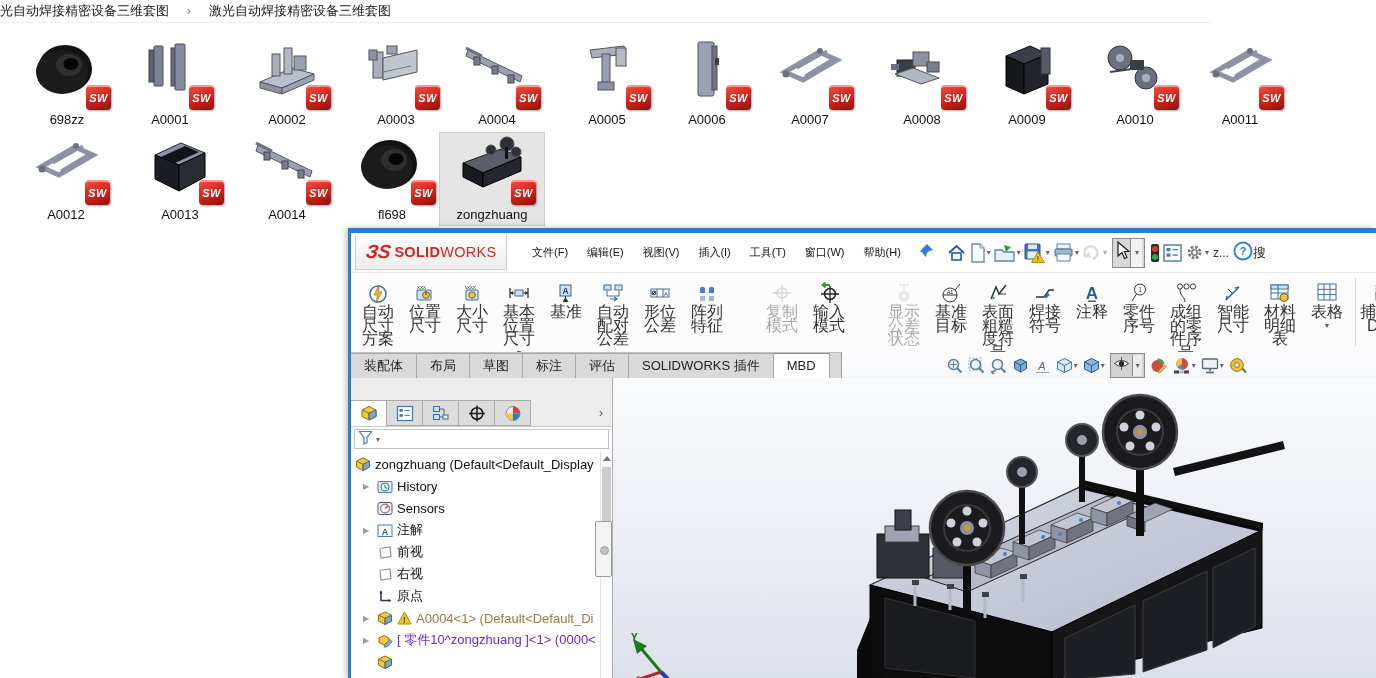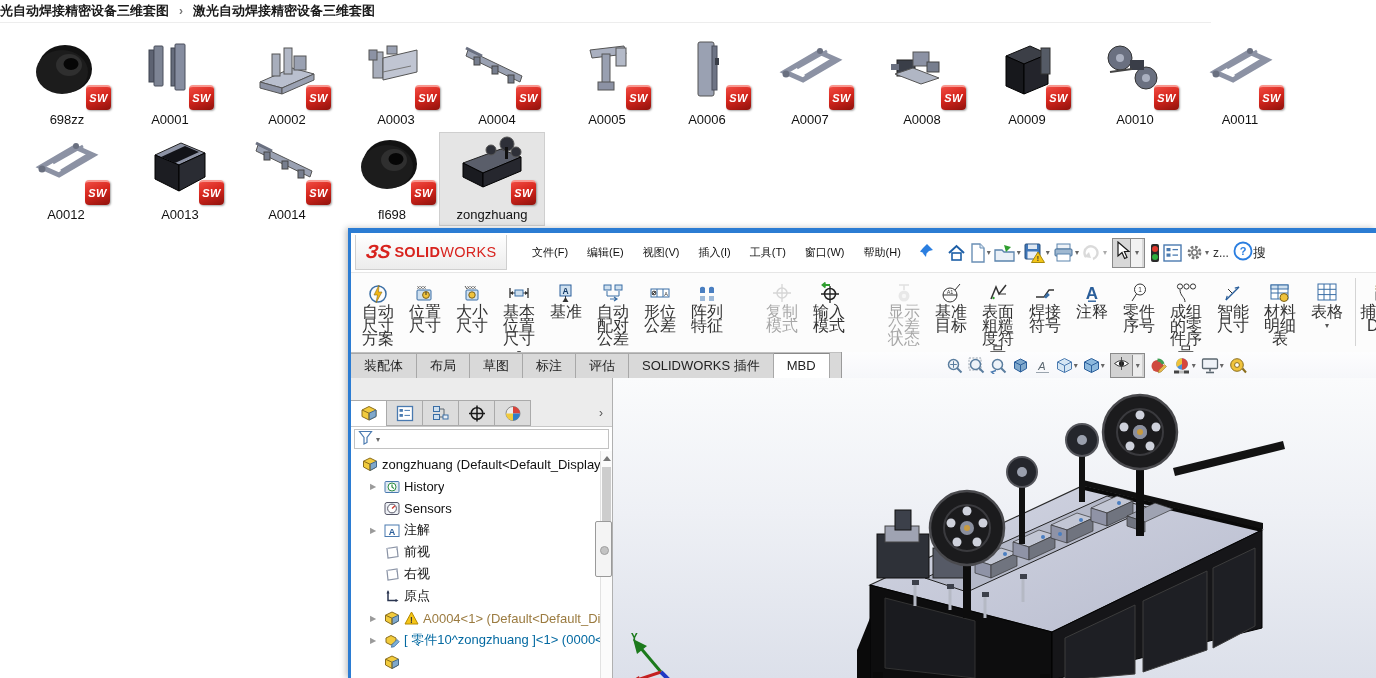--- a/index.html
+++ b/index.html
@@ -1,21 +1,21 @@
 <!DOCTYPE html>
 <html style="--window-accent: #2b7cd3; --brand-red: #d8231e; --badge-red: #c41d17; --warning-yellow: #f5c518; --tree-warn-text: #9b7b40; --tree-virtual-text: #2a52a0;"><head>
 <meta charset="utf-8">
 <style>
 :root{--accent:#2b7cd3;--brand-red:#d8231e;--badge-red:#c41d17;}
 *{box-sizing:border-box;margin:0;padding:0;}
 html,body{width:1376px;height:678px;overflow:hidden;background:#fff;
   font-family:"Liberation Sans","DejaVu Sans",sans-serif;}
 
 .breadcrumb{position:absolute;left:0;top:0;width:1211px;height:23px;display:flex;
-  align-items:center;gap:10px;font-size:13px;color:#1a1a1a;border-bottom:1px solid #ededed;font-weight:bold;}
+  align-items:center;gap:18px;font-size:13px;color:#1a1a1a;border-bottom:1px solid #ededed;}
 .breadcrumb .sep{color:#777;font-size:12px;}
 .file-item{position:absolute;width:104px;height:92px;text-align:center;cursor:default;}
 .file-item.selected{background:#e5e5e5;outline:1px solid #cfcfcf;}
 .thumb{position:relative;width:100%;height:68px;}
 .thumb svg{display:block;margin:0 auto;}
 .sw-badge{position:absolute;right:8px;bottom:-4px;width:25px;height:25px;border-radius:4px;
   background:linear-gradient(160deg,#f04b42 0%,#d6261d 45%,#8f120c 100%);
   border-top:2px solid #f8978f;color:#fff;font-weight:bold;font-style:italic;
   font-size:11px;line-height:22px;text-align:center;letter-spacing:.5px;
   box-shadow:1px 1px 2px rgba(0,0,0,.35);}
@@ -71,21 +71,21 @@
 .left-panel{width:262px;border-right:1px solid #b0b0b0;display:flex;flex-direction:column;background:#fff;}
 .panel-spacer{height:22px;background:#ececec;}
 .panel-tabs{height:27px;display:flex;align-items:stretch;background:#ececec;border-bottom:1px solid #c8c8c8;}
 .ptab{width:37px;display:flex;align-items:center;justify-content:center;background:#dcdcdc;
   border:1px solid #aaa;margin-left:-1px;}
 .ptab.active{background:#fff;border-bottom-color:#fff;}
 .ptab-chevron{margin-left:auto;padding-right:9px;display:flex;align-items:center;color:#555;font-size:12px;}
 .filter-row{height:24px;display:flex;align-items:center;padding:2px 3px;}
 .filter-box{flex:1;height:20px;border:1px solid #c2c2c2;display:flex;align-items:center;
   padding-left:3px;gap:2px;}
-.tree{flex:1;position:relative;overflow:hidden;padding:2px 12px 0 7px;}
+.tree{flex:1;position:relative;overflow:hidden;padding:2px 12px 0 0;}
 .tree-row{height:22px;display:flex;align-items:center;gap:4px;padding-left:12px;
   font-size:13px;color:#111;white-space:nowrap;overflow:hidden;}
 .tree-row.root{padding-left:4px;}
 .arrow{width:10px;font-size:8px;color:#9a9a9a;flex-shrink:0;}
 .ticon{flex-shrink:0;display:flex;}
 .tlabel{overflow:hidden;white-space:nowrap;}
 .vscroll{position:absolute;right:0;top:0;width:12px;height:100%;background:#fbfbfb;border-left:1px solid #e2e2e2;}
 .up-tri{width:0;height:0;border-left:4px solid transparent;border-right:4px solid transparent;
   border-bottom:5px solid #777;margin:5px auto 0;}
 .vthumb{position:absolute;top:16px;left:1px;width:9px;height:60px;background:#cdcdcd;}
@@ -911,21 +911,21 @@
             <span class="tlabel" style="color: rgb(155, 123, 64);">A0004&lt;1&gt; (Default&lt;Default_Di</span>
           </div>
           <div class="tree-row">
             <span class="arrow">▶</span>
             <span class="ticon">
               <svg width="16" height="15" viewBox="0 0 16 15">
                 <path d="M2 5 L7 2.5 L12 5 L12 9.5 L7 12 L2 9.5 Z" fill="#f2cb3c" stroke="#8a6d1c"></path>
                 <path d="M8 11.5 L13 6.5 L15.2 8.7 L10.2 13.7 L7.4 14.3 Z" fill="#7fb0d8" stroke="#2a5e9a" stroke-width=".7"></path>
               </svg>
             </span>
-            <span class="tlabel" style="color: #0369a1;">[ 零件10^zongzhuang ]&lt;1&gt; (0000&lt;</span>
+            <span class="tlabel" style="color: #6d28d9;">[ 零件10^zongzhuang ]&lt;1&gt; (0000&lt;</span>
           </div>
           <div class="tree-row">
             <span class="arrow"></span>
             <span class="ticon">
               <svg width="16" height="15" viewBox="0 0 16 15">
                 <path d="M8 1 L14.5 4.2 L14.5 10 L8 13.5 L1.5 10 L1.5 4.2 Z" fill="#f2cb3c" stroke="#8a6d1c"></path>
                 <path d="M8 7.2 L14.5 4.2 L14.5 10 L8 13.5 Z" fill="#7fa8cc" stroke="#44688c"></path>
                 <path d="M1.5 4.2 L8 7.2 M8 7.2 V13.5" fill="none" stroke="#8a6d1c"></path>
               </svg>
             </span>

